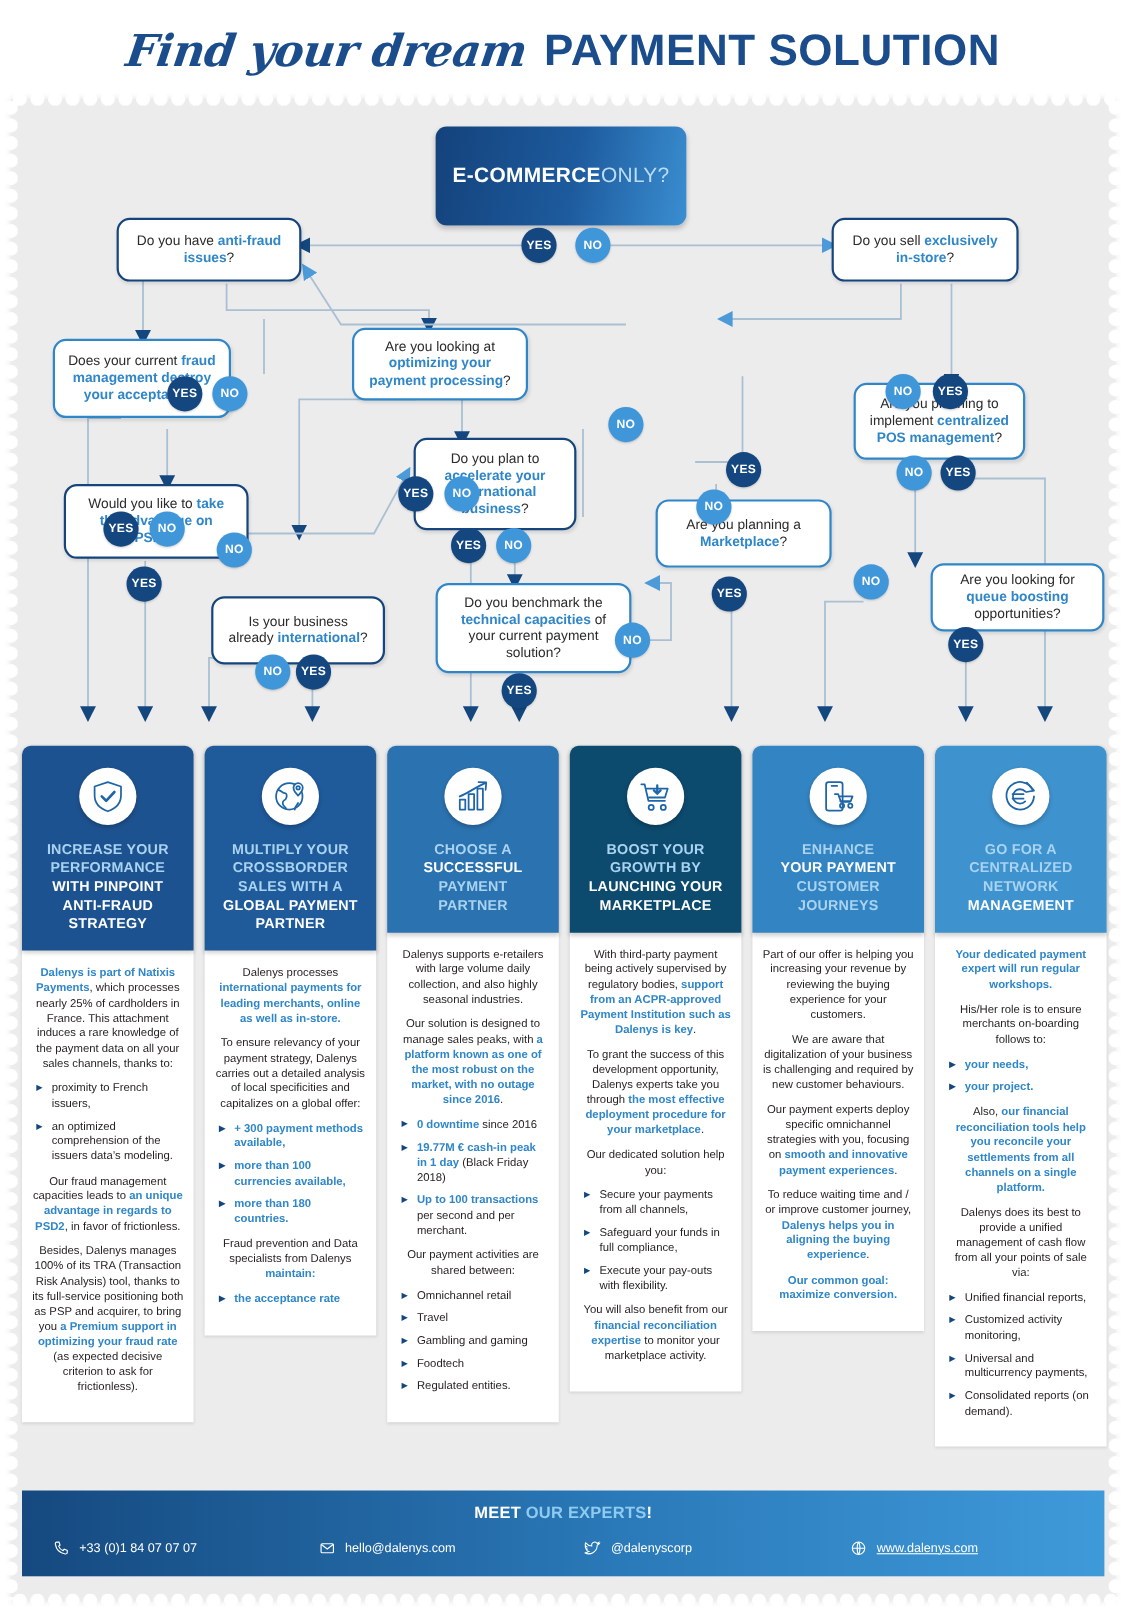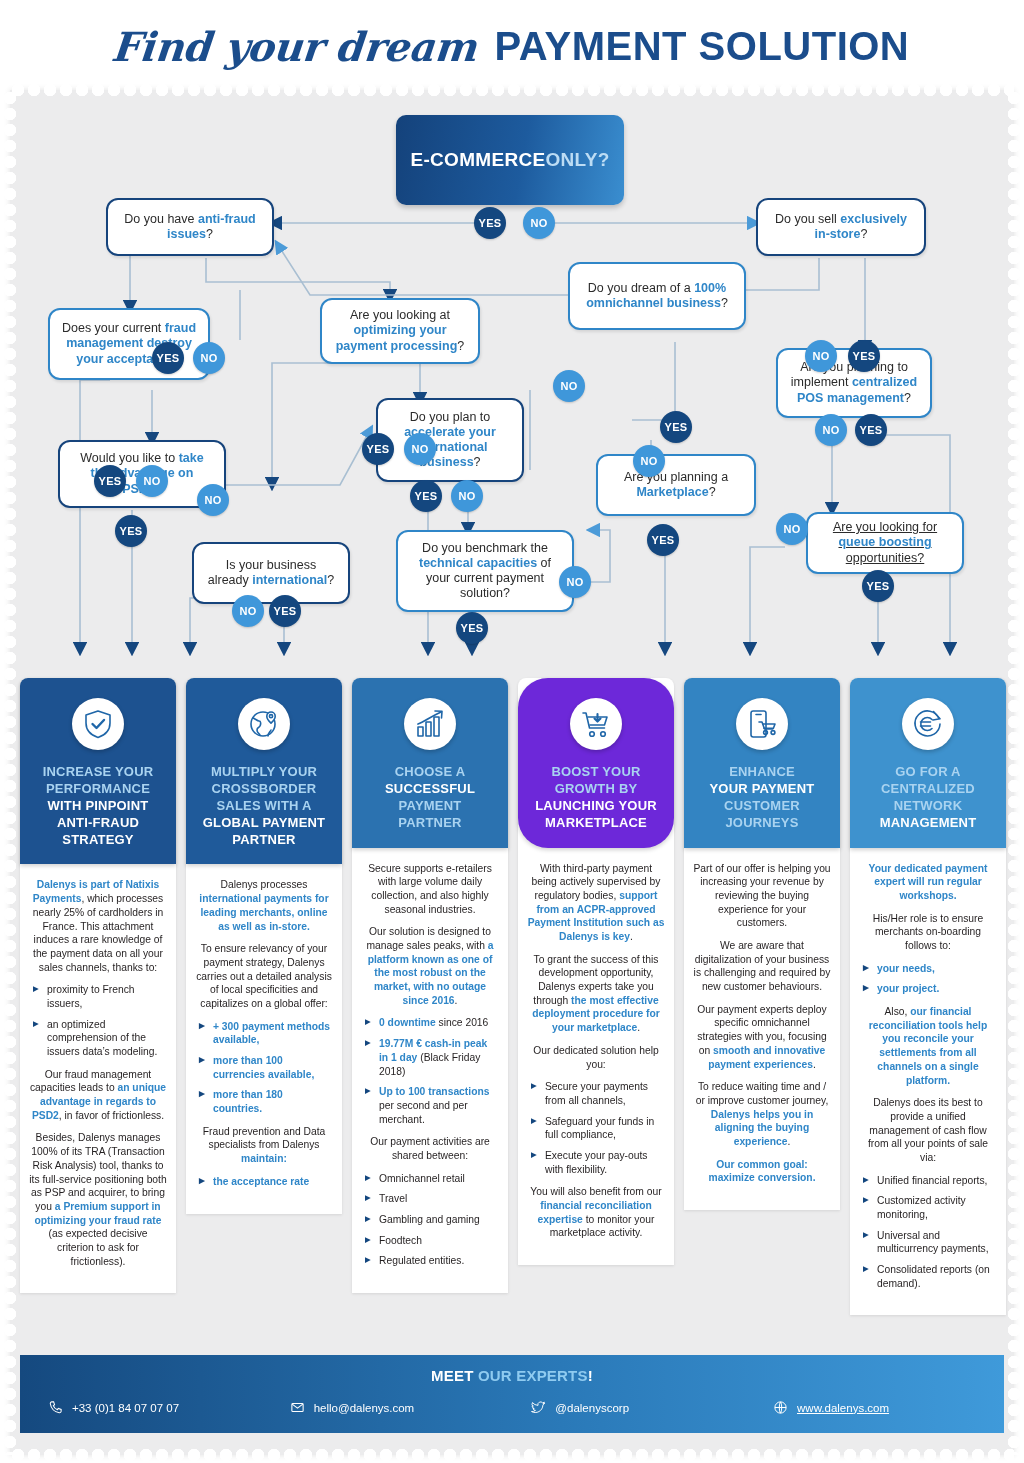--- a/index.html
+++ b/index.html
@@ -65,21 +65,21 @@
 
   #start{
     position:absolute; left:386px; top:25px; width:228px; height:90px;
     border-radius:10px;
     background:linear-gradient(100deg,#14427b 0%,#1d5b9e 55%,#3a8ed0 100%);
     color:#ffffff; display:flex; align-items:center; justify-content:center;
     font-size:19px; font-weight:700; letter-spacing:.3px;
     box-shadow:0 3px 5px rgba(0,0,0,.2);
     z-index:5;
   }
-  #start .lt{ color:#bcdcf4; font-weight:700; }
+  #start .lt{ color:#bcdcf4; font-weight:400; }
 
   .badge{
     position:absolute; width:32px; height:32px; border-radius:50%;
     display:flex; align-items:center; justify-content:center;
     color:#fff; font-size:11px; font-weight:700; letter-spacing:.3px;
     z-index:6; box-shadow:0 1px 2px rgba(0,0,0,.18);
   }
   .badge.yes{ background:#14477f; }
   .badge.no{ background:#3f97da; }
 
@@ -233,36 +233,33 @@
       </div>
     <div class="node dark" id="n-instore" style="left:746px;top:108px;width:170px;height:58px;">
         <span>Do you sell <b>exclusively in-store</b>?</span>
       </div>
     <div class="node light" id="n-fraudmgmt" style="left:38px;top:218px;width:162px;height:72px;">
         <span>Does your current <b>fraud management destroy your acceptance</b>?</span>
       </div>
     <div class="node light" id="n-optimizing" style="left:310px;top:208px;width:160px;height:66px;">
         <span>Are you looking at <b>optimizing your payment processing</b>?</span>
       </div>
-    <div class="node light" id="n-omnichannel" style="left:558px;top:172px;width:178px;height:68px;">
-        <span>Do you dream of a <b>100% omnichannel business</b>?</span>
-      </div>
     <div class="node light" id="n-pos" style="left:766px;top:258px;width:156px;height:70px;">
         <span>Are you planning to implement <b>centralized POS management</b>?</span>
       </div>
     <div class="node dark" id="n-psd2" style="left:48px;top:350px;width:168px;height:68px;">
         <span>Would you like to <b>take the advantage on PSD2</b>?</span>
       </div>
     <div class="node dark" id="n-accelerate" style="left:366px;top:308px;width:148px;height:84px;">
         <span>Do you plan to <b>accelerate your international business</b>?</span>
       </div>
     <div class="node light" id="n-marketplace" style="left:586px;top:364px;width:160px;height:62px;">
         <span>Are you planning a <b>Marketplace</b>?</span>
       </div>
-    <div class="node light" id="n-queue" style="left:796px;top:422px;width:158px;height:62px;text-decoration:underline;">
+    <div class="node light" id="n-queue" style="left:836px;top:422px;width:158px;height:62px;">
         <span>Are you looking for <b>queue boosting</b> opportunities?</span>
       </div>
     <div class="node dark" id="n-international" style="left:182px;top:452px;width:158px;height:62px;">
         <span>Is your business already <b>international</b>?</span>
       </div>
     <div class="node light" id="n-benchmark" style="left:386px;top:440px;width:178px;height:82px;">
         <span>Do you benchmark the <b>technical capacities</b> of your current payment solution?</span>
       </div>
 
     <div class="badge yes" style="left:464px;top:117px;">YES</div>
@@ -365,39 +362,39 @@
             </svg>
           </div>
           <div class="col-title">
             <div class="a">CHOOSE A</div>
             <div class="b">SUCCESSFUL</div>
             <div class="a">PAYMENT</div>
             <div class="a">PARTNER</div>
           </div>
         </div>
         <div class="col-body">
-          <p>Secure supports e-retailers with large volume daily collection, and also highly seasonal industries.</p>
+          <p>Dalenys supports e-retailers with large volume daily collection, and also highly seasonal industries.</p>
           <p>Our solution is designed to manage sales peaks, with <b>a platform known as one of the most robust on the market, with no outage since 2016</b>.</p>
           <ul>
             <li><b>0 downtime</b> since 2016</li>
             <li><b>19.77M € cash-in peak in 1 day</b> (Black Friday 2018)</li>
             <li><b>Up to 100 transactions</b> per second and per merchant.</li>
           </ul>
           <p>Our payment activities are shared between:</p>
           <ul>
             <li>Omnichannel retail</li>
             <li>Travel</li>
             <li>Gambling and gaming</li>
             <li>Foodtech</li>
             <li>Regulated entities.</li>
           </ul>
         </div>
       </div>
       <div class="col" style="left: 508px;">
-        <div class="col-head" style="background: #6d28d9; border-radius: 30px;">
+        <div class="col-head" style="background: #0c4a6e;">
           <div class="ico-wrap">
             <svg width="32" height="32" viewBox="0 0 32 32" fill="none" stroke="#1f66a8" stroke-width="1.6" stroke-linecap="round" stroke-linejoin="round">
               <path d="M3 5h3l3.5 15h15"></path>
               <path d="M8 9h19l-2.5 8H10"></path>
               <path d="M17.5 6 v7 M14.5 10.5 L17.5 13.6 L20.5 10.5" stroke-width="2.1"></path>
               <circle cx="12" cy="26" r="2.3"></circle>
               <circle cx="23" cy="26" r="2.3"></circle>
             </svg>
           </div>
           <div class="col-title">

